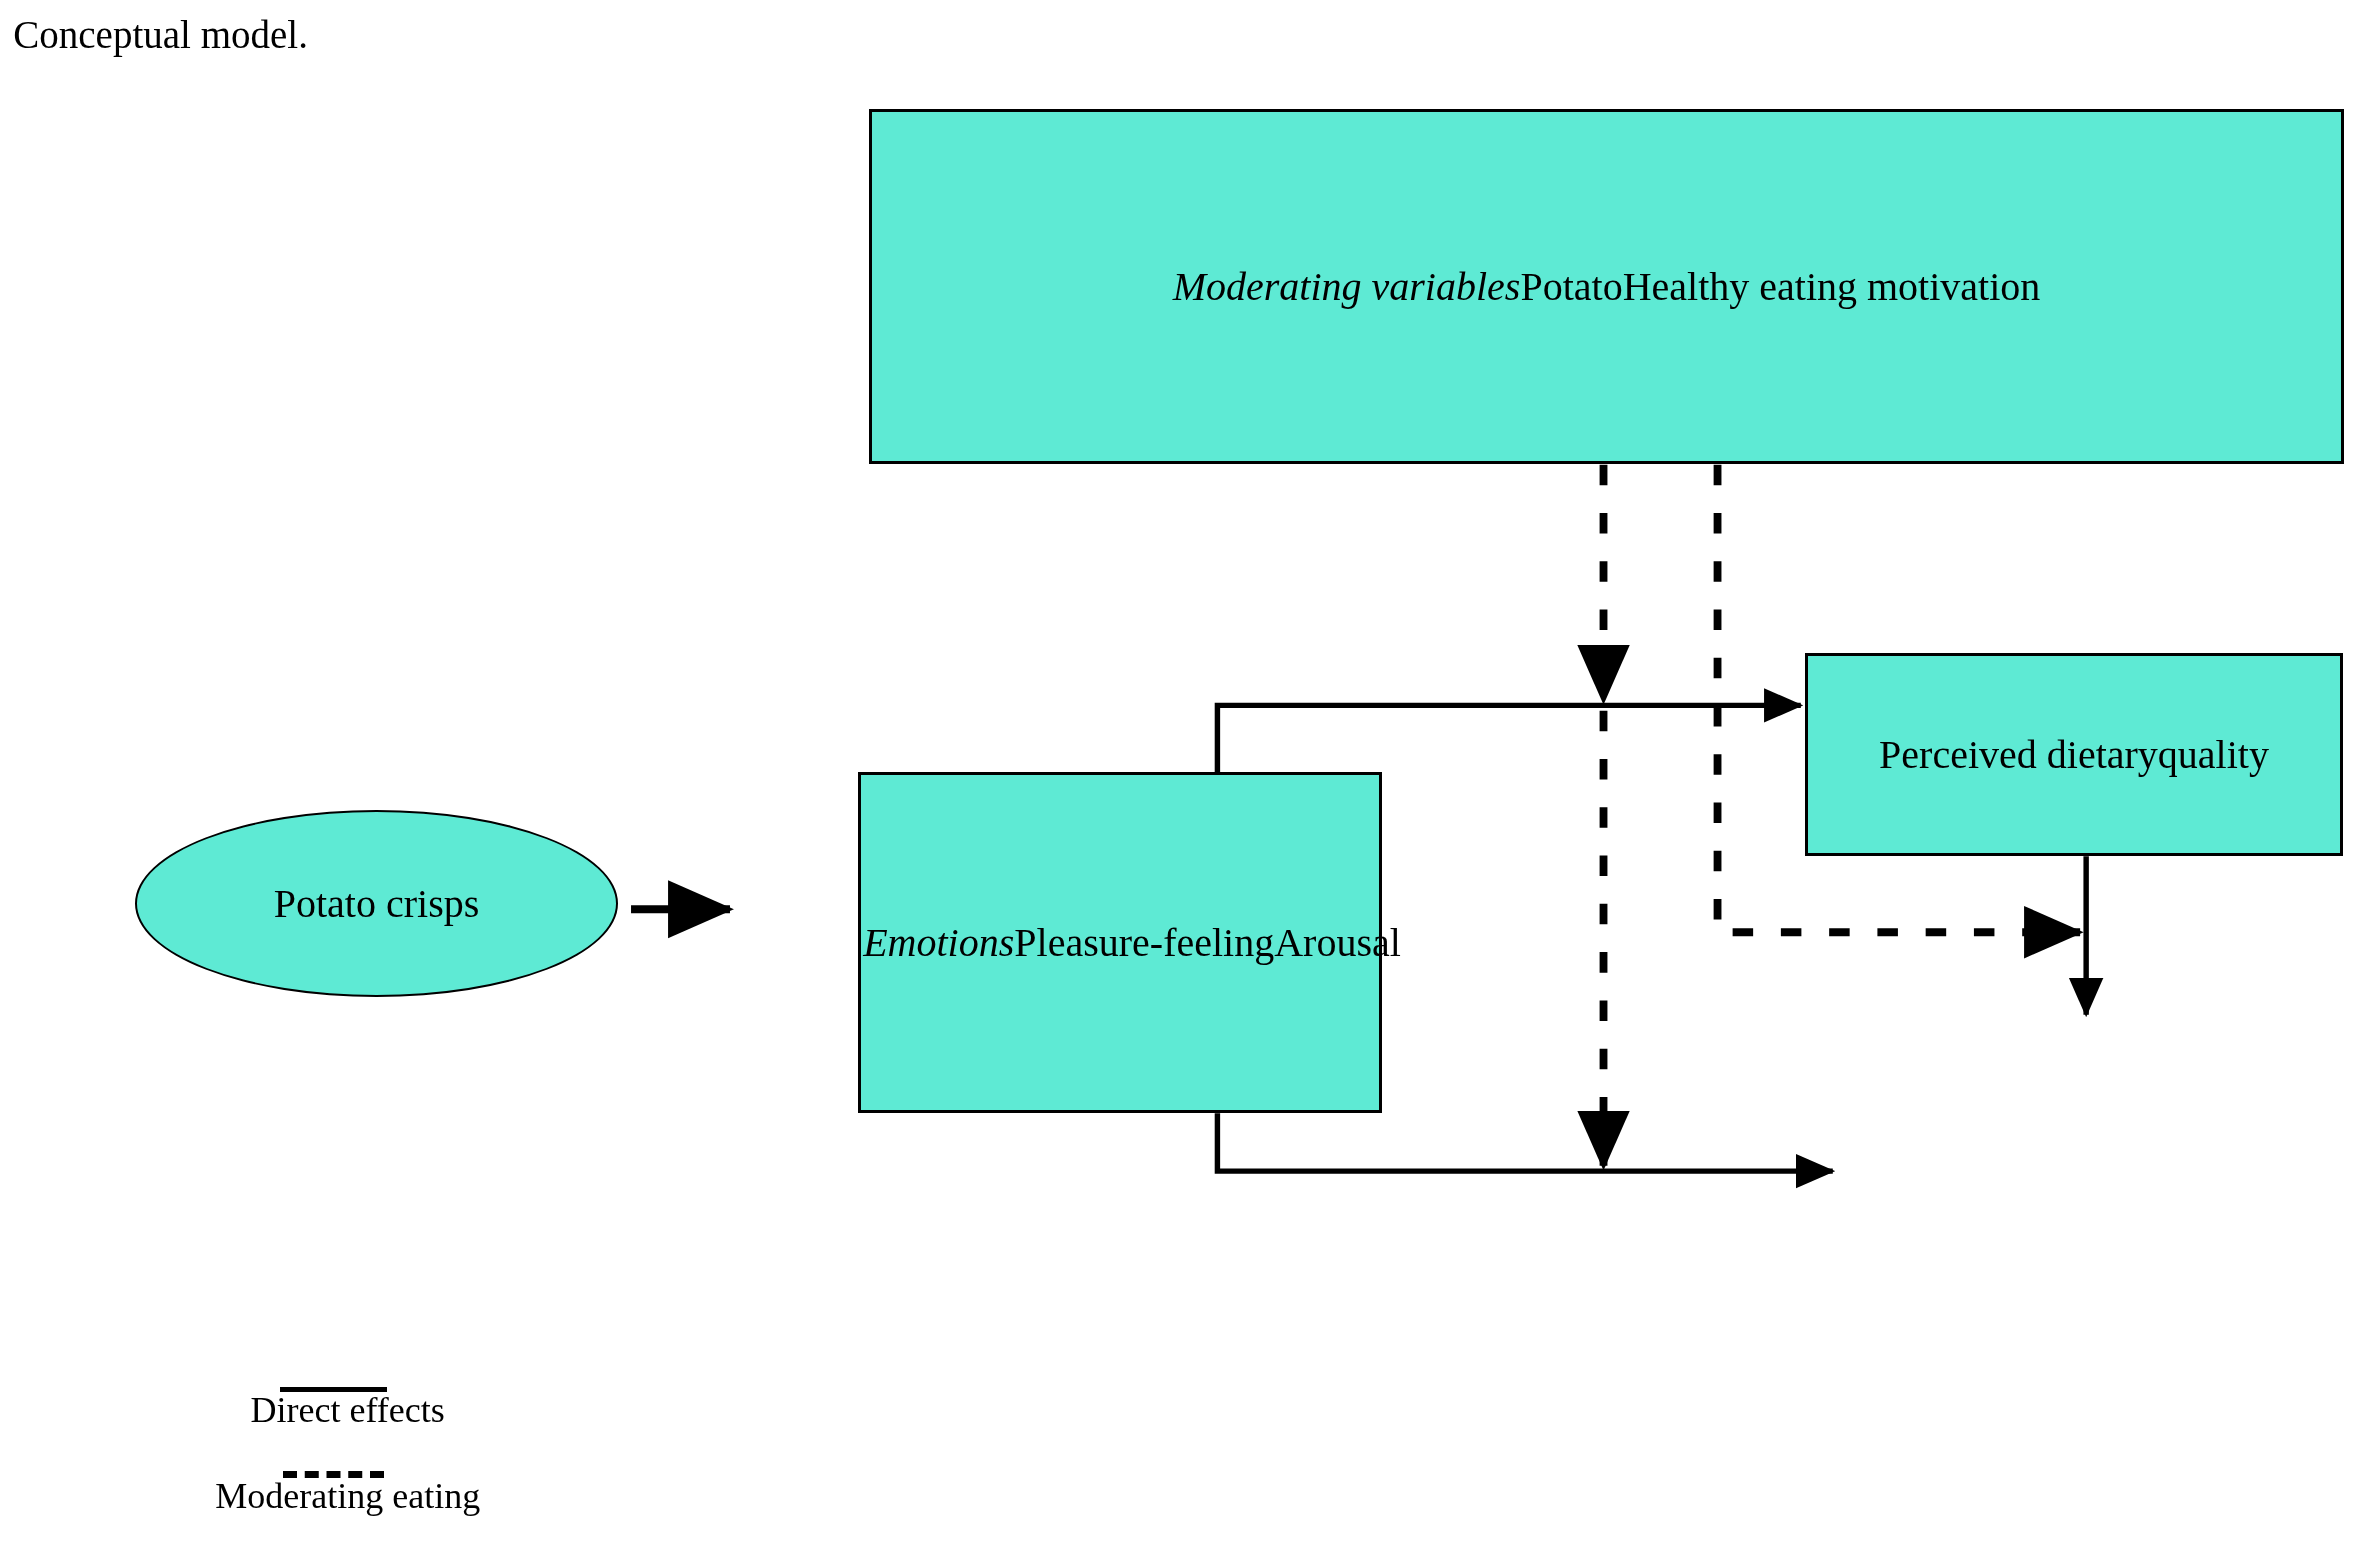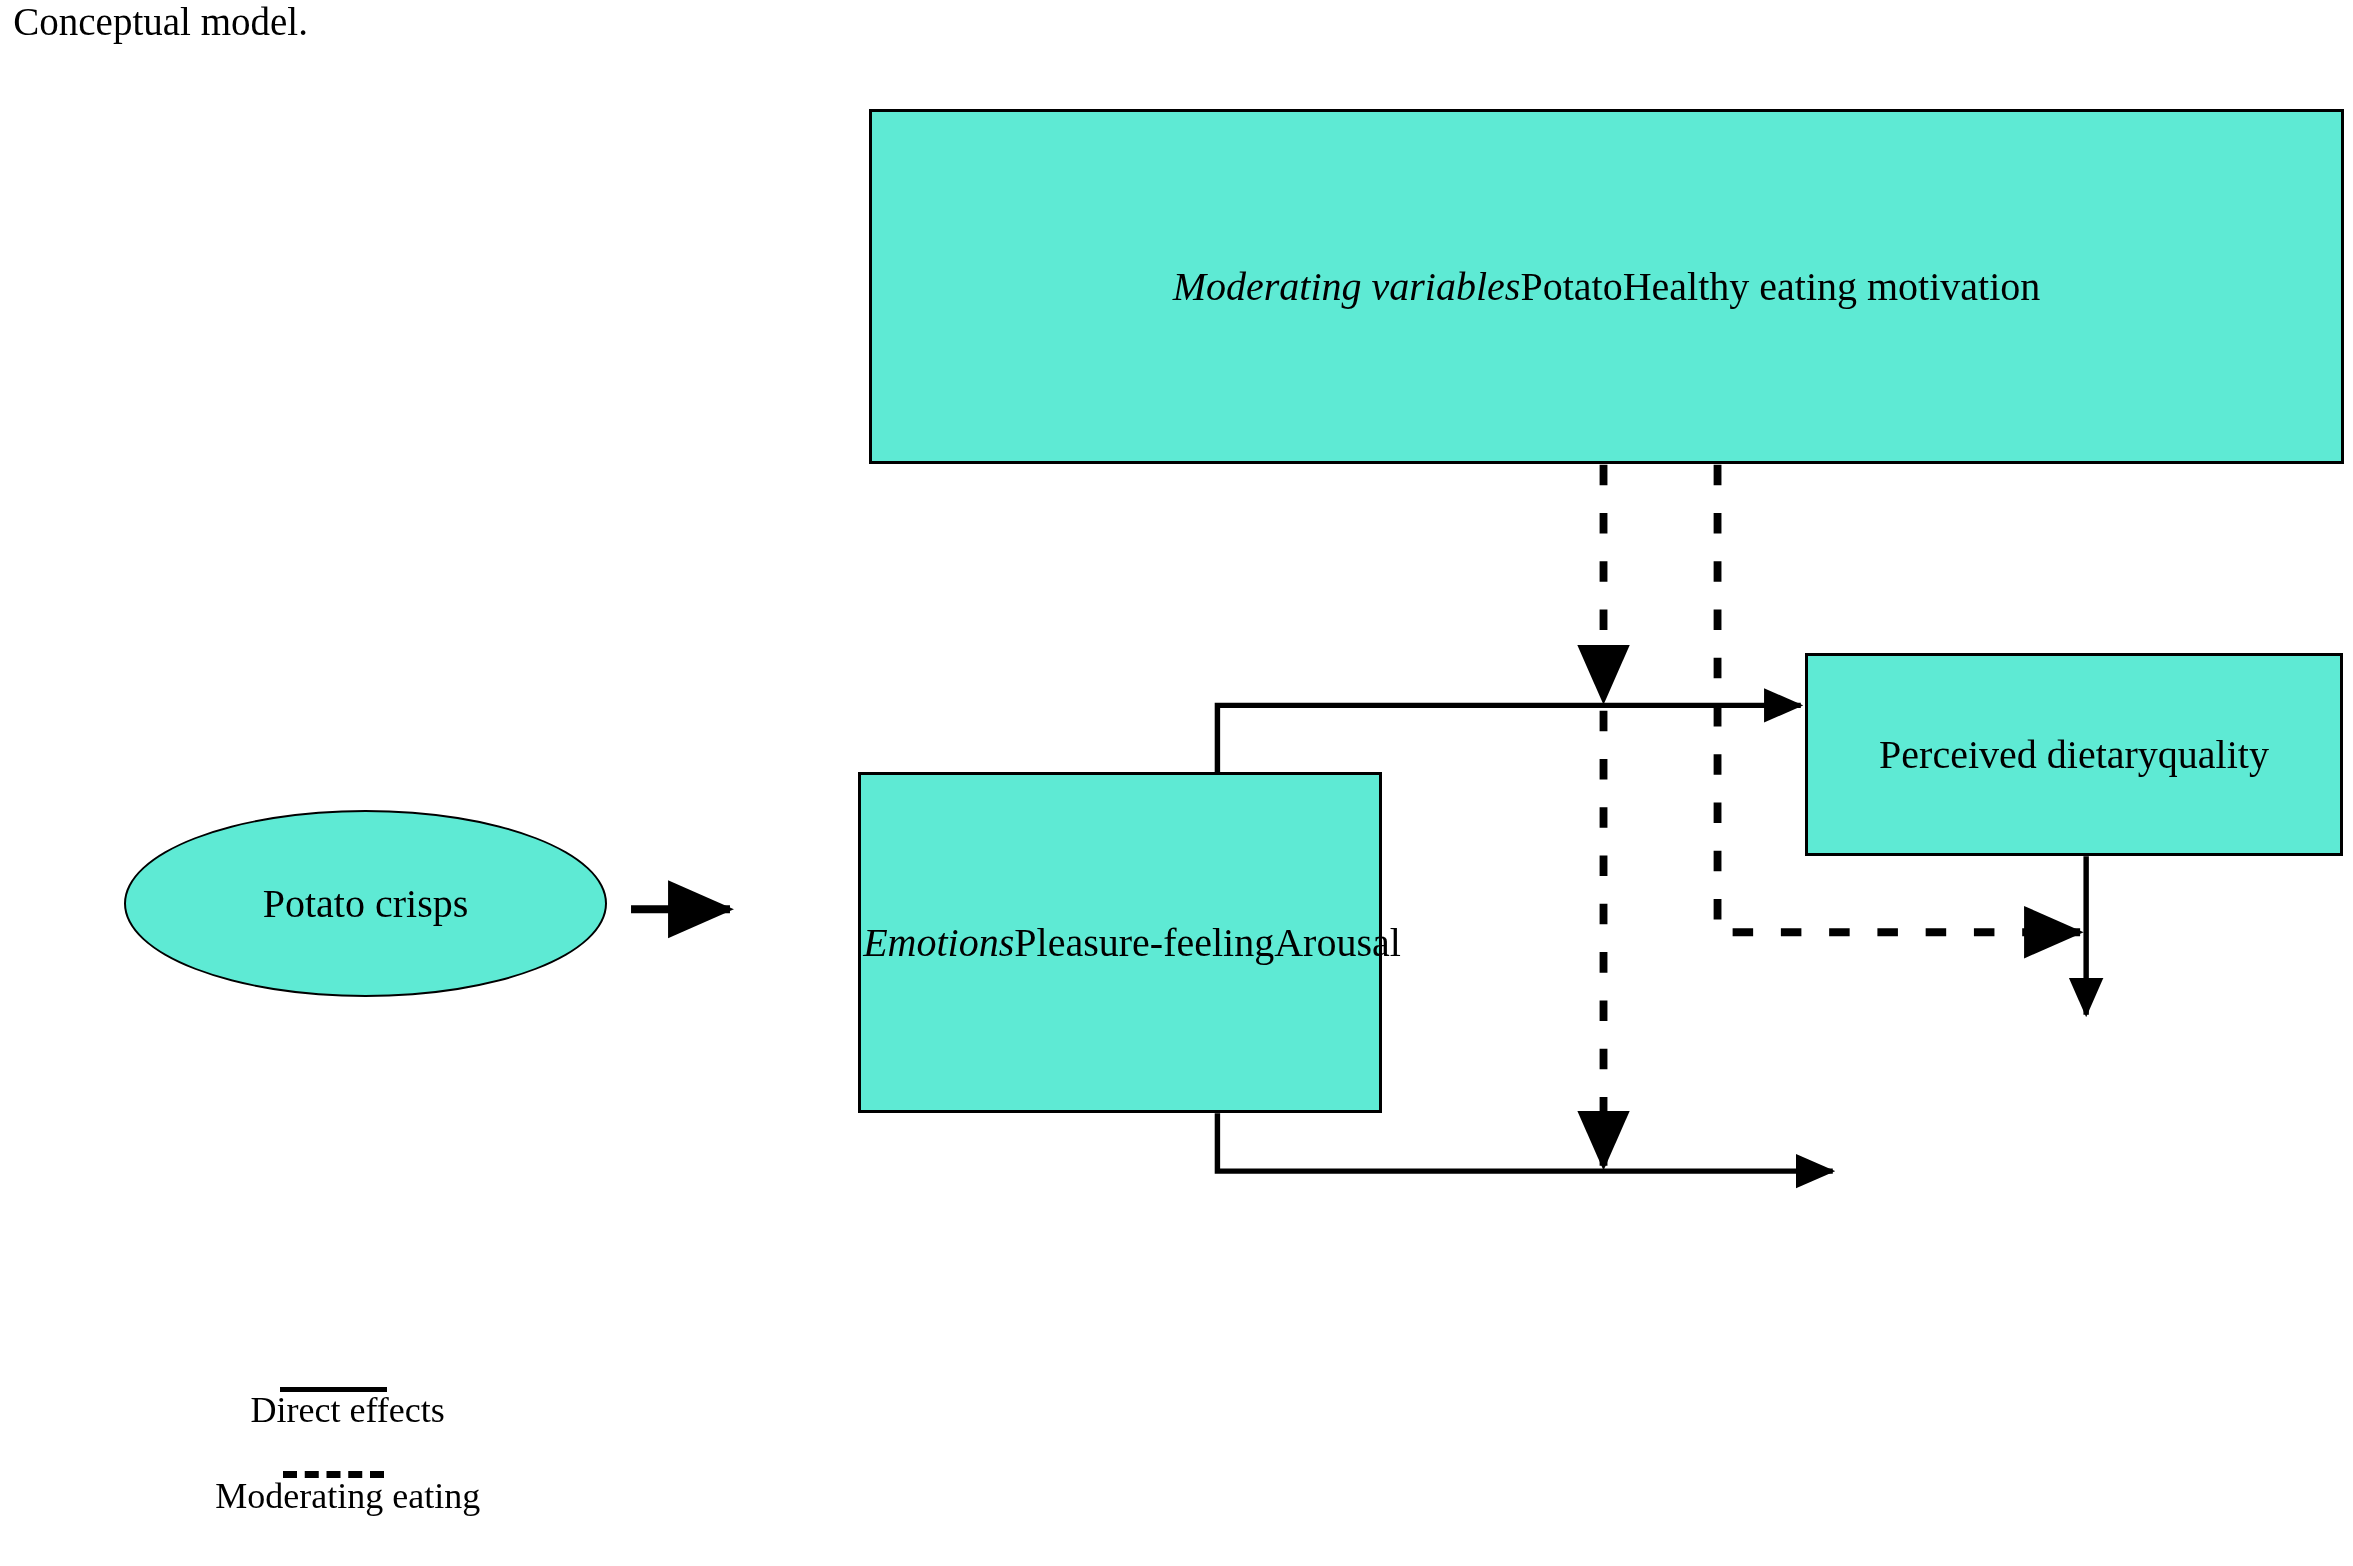--- a/index.html
+++ b/index.html
@@ -13,21 +13,21 @@
     width: 2354px;
     height: 1567px;
     background: #ffffff;
     font-family: "Liberation Serif", "DejaVu Serif", serif;
     color: #000000;
     overflow: hidden;
   }
   #caption {
     position: absolute;
     left: 13.3px;
-    top: 1px;
+    top: 14px;
     font-size: 39px;
     line-height: 1.1;
     white-space: nowrap;
     color: #000000;
   }
   .node {
     position: absolute;
     box-sizing: border-box;
     border: 3px solid #000000;
     background: #5eead4;
@@ -63,21 +63,21 @@
     left: 858px;
     top: 772px;
     width: 524px;
     height: 341px;
     padding-left: 24px;
   }
   #box-emotions .node-line { margin: 13.3px 0; }
 
   
   #node-potato {
-    left: 124px;
+    left: 135px;
     top: 810px;
     width: 483px;
     height: 187px;
   }
 
   
   #box-pdq {
     left: 1805px;
     top: 653px;
     width: 538px;

